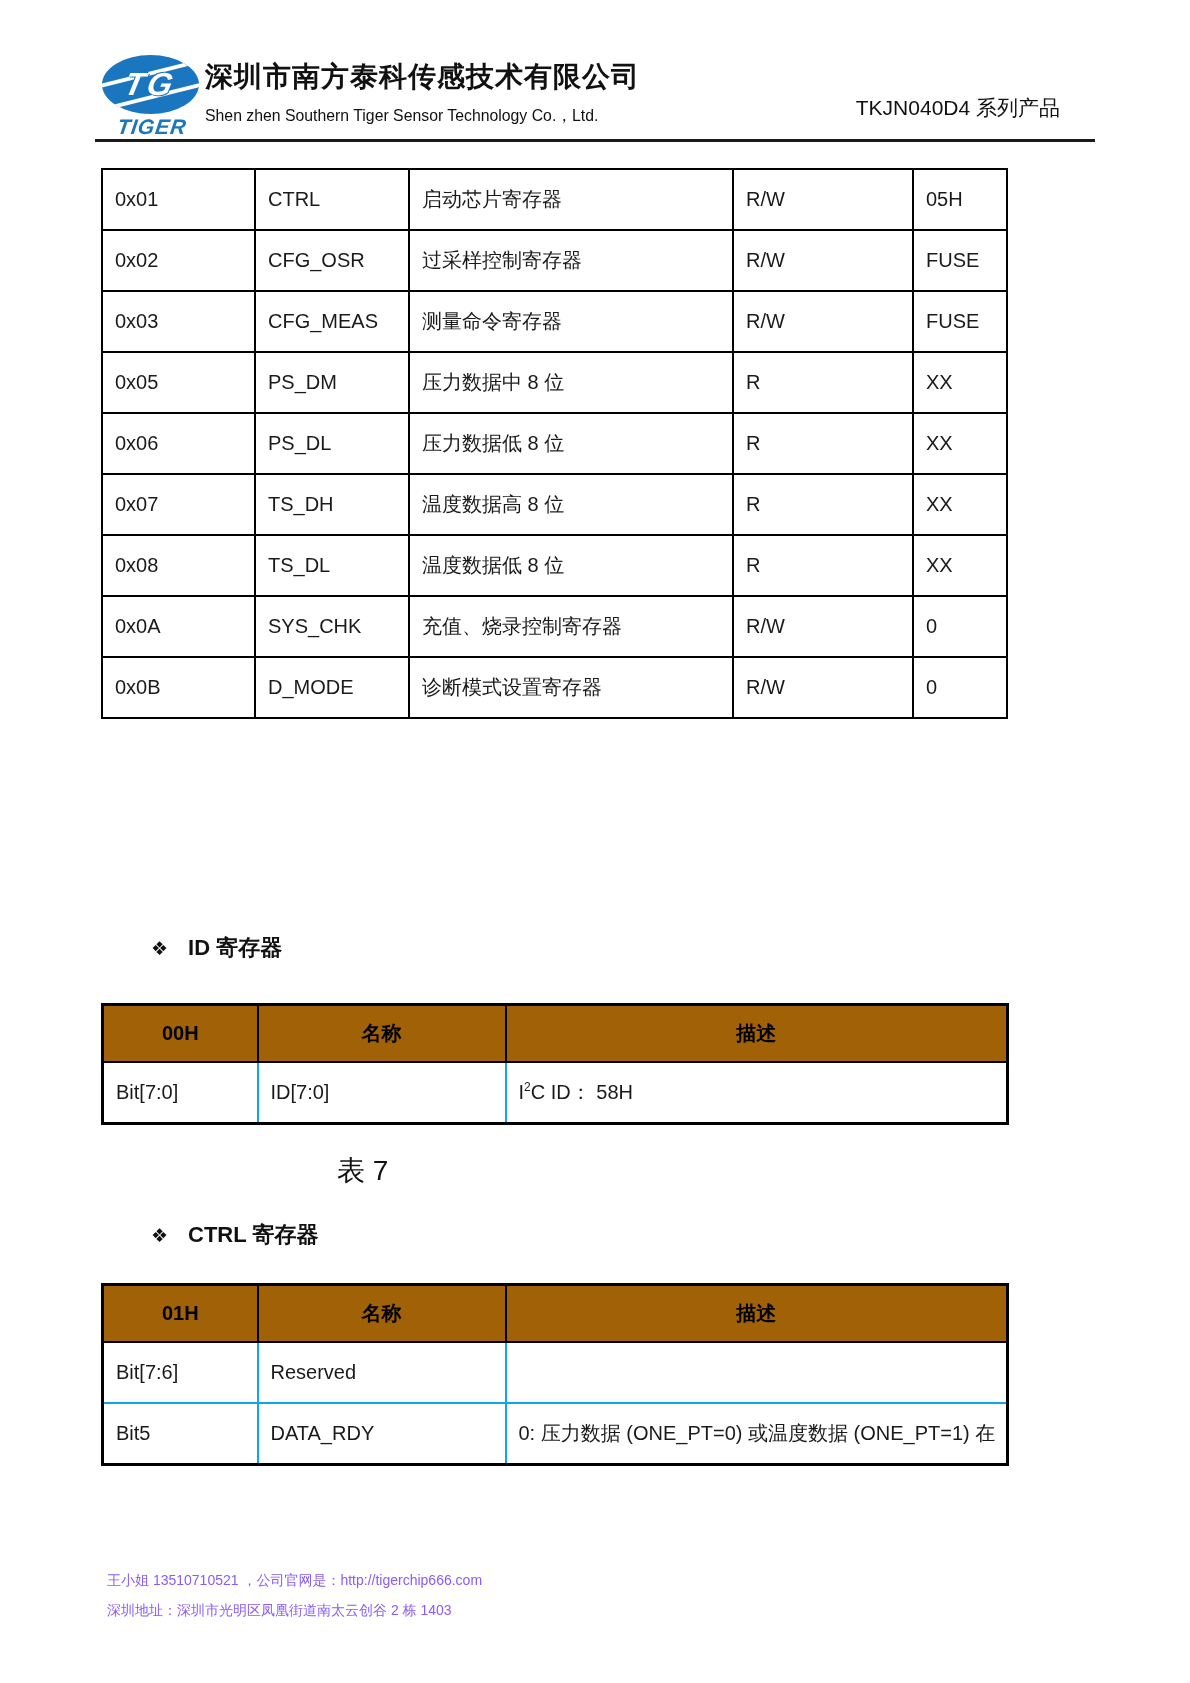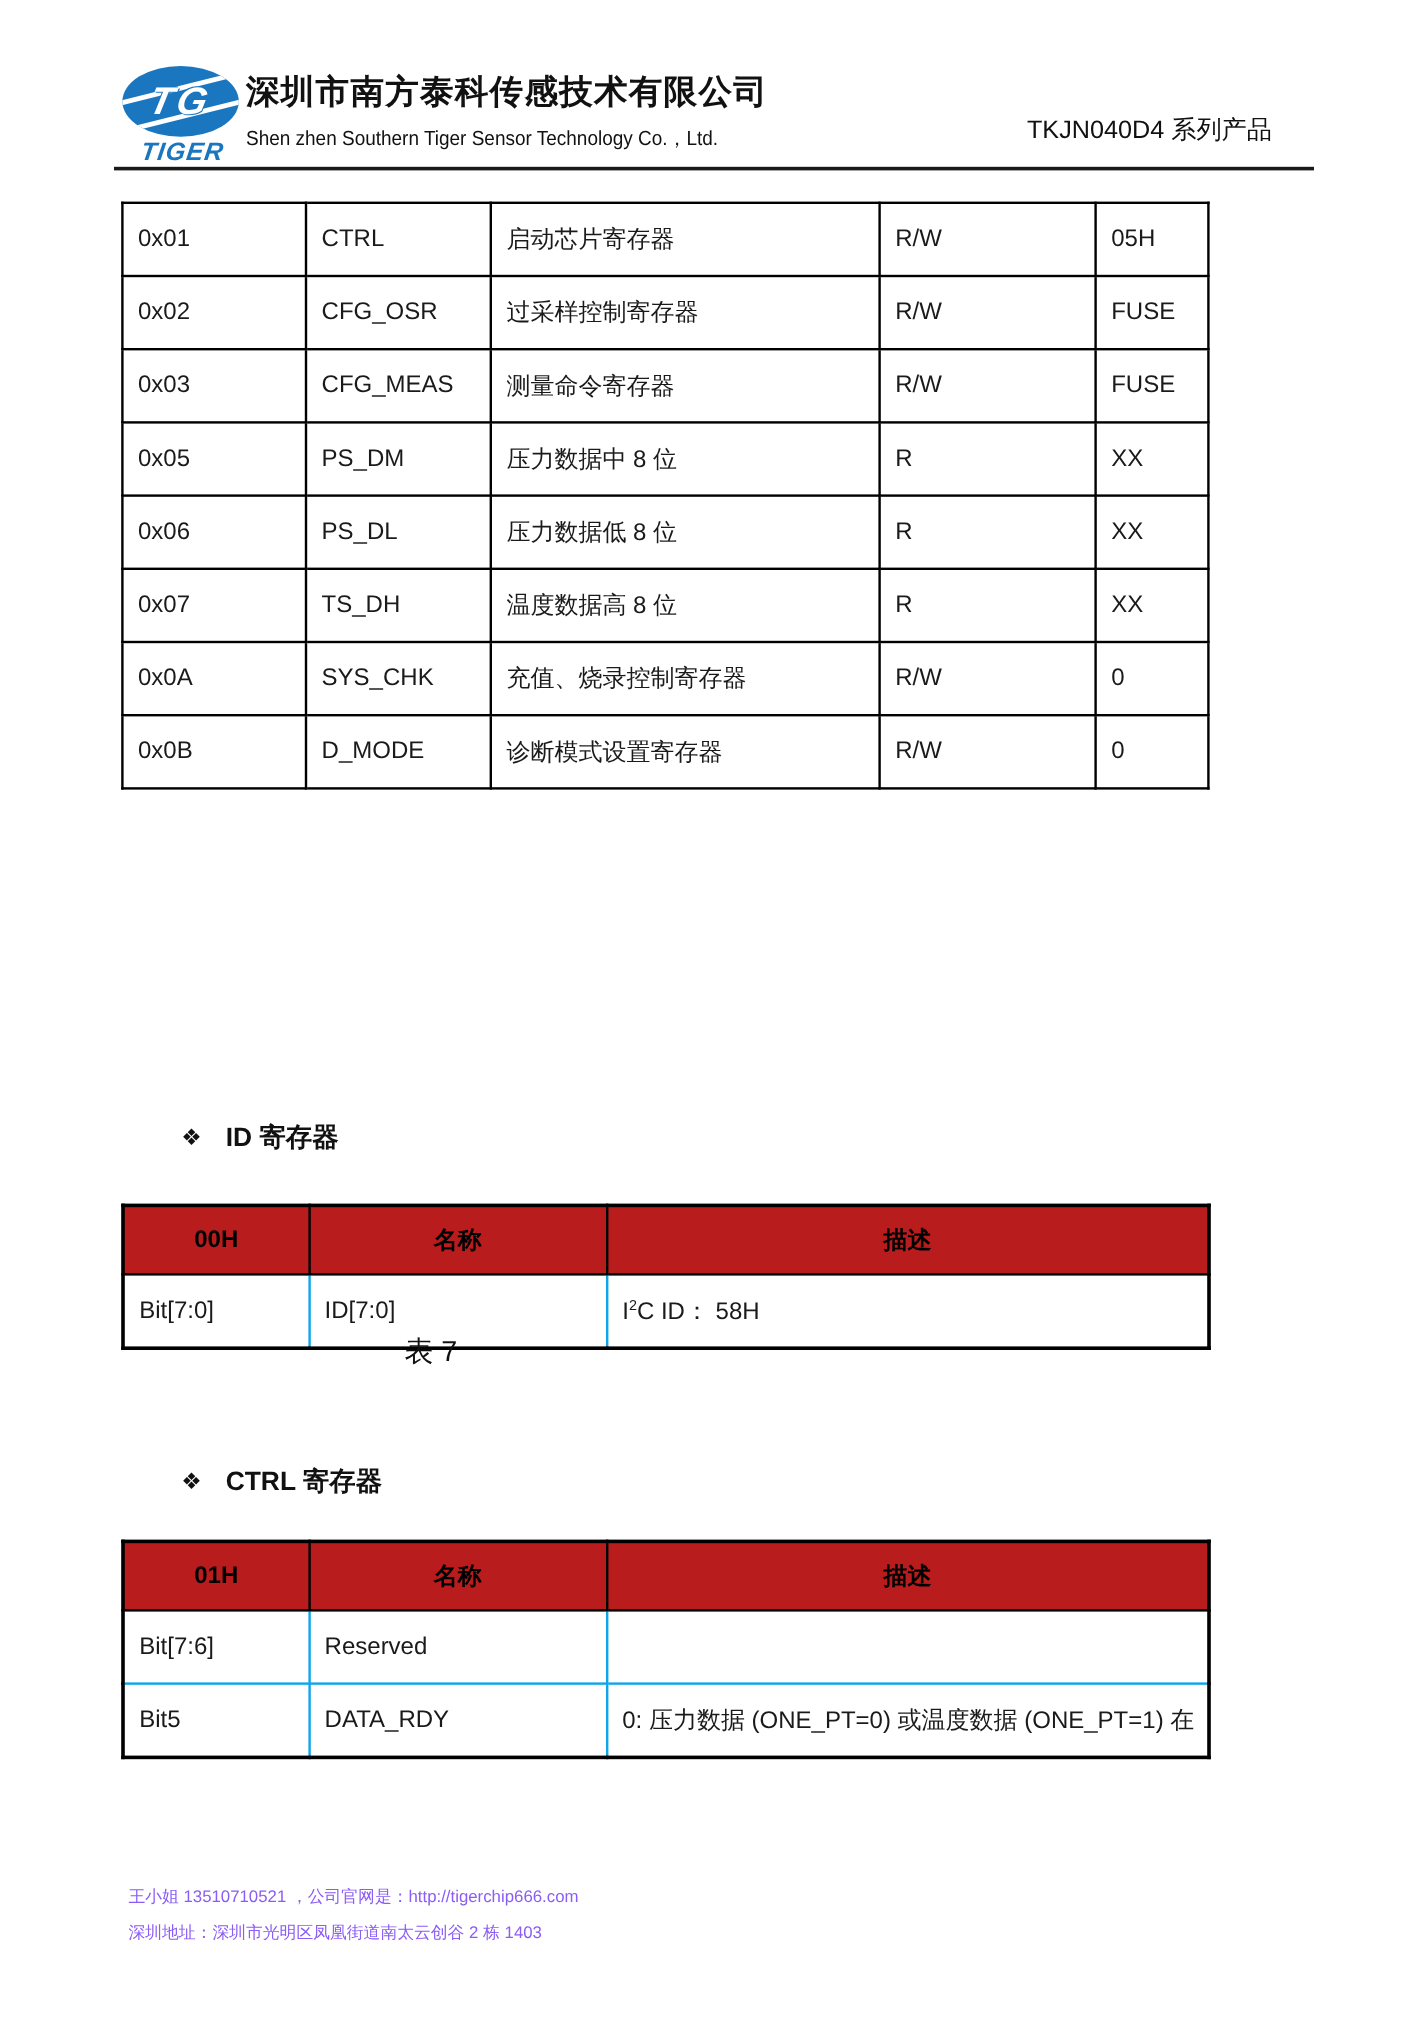--- a/index.html
+++ b/index.html
@@ -54,32 +54,32 @@
     position: absolute; left: 151px; display: flex; align-items: center;
     font-weight: bold; font-size: 22px; color: #111;
   }
   .section-heading .bullet { font-size: 19px; margin-right: 20px; }
   #id-heading { top: 933px; }
   #ctrl-heading { top: 1220px; }
 
   
   .blue-table { position: absolute; left: 101px; width: 905px; font-size: 20px; border: 3px solid #000; }
   .blue-table th {
-    background: #b91c1c; border: 2px solid #000; height: 53px;
+    background: #a16207; border: 2px solid #000; height: 53px;
     font-weight: bold; font-size: 20px; color: #000; text-align: center; vertical-align: middle;
   }
   .blue-table td {
     border: 2px solid #0ea5e9; height: 59px; padding: 0 4px 0 12px;
     vertical-align: middle; overflow: hidden; white-space: nowrap;
   }
   #id-table { top: 1003px; }
   #ctrl-table { top: 1283px; }
   sup { font-size: 12px; }
 
-  .caption { position: absolute; left: 337px; top: 1110px; font-size: 24px; color: #111; }
+  .caption { position: absolute; left: 337px; top: 1152px; font-size: 28px; color: #111; }
 
   
   .footer { position: absolute; left: 107px; top: 1572px; font-size: 14px; color: #8b5cf6; }
   .footer div { margin-bottom: 12px; }
 </style>
 </head>
 <body>
 
 <div class="page">
 
@@ -150,20 +150,27 @@
         </tr>
 
         <tr>
           <td>0x07</td>
           <td>TS_DH</td>
           <td>温度数据高 8 位</td>
           <td>R</td>
           <td>XX</td>
         </tr>
 
+        <tr>
+          <td>0x08</td>
+          <td>TS_DL</td>
+          <td>温度数据低 8 位</td>
+          <td>R</td>
+          <td>XX</td>
+        </tr>
 
 
         <tr>
           <td>0x0A</td>
           <td>SYS_CHK</td>
           <td>充值、烧录控制寄存器</td>
           <td>R/W</td>
           <td>0</td>
         </tr>
 

